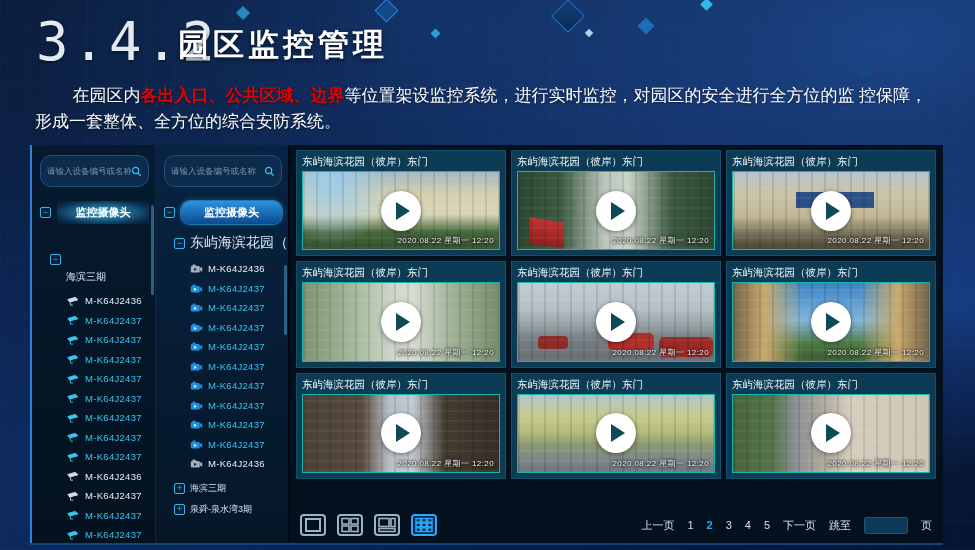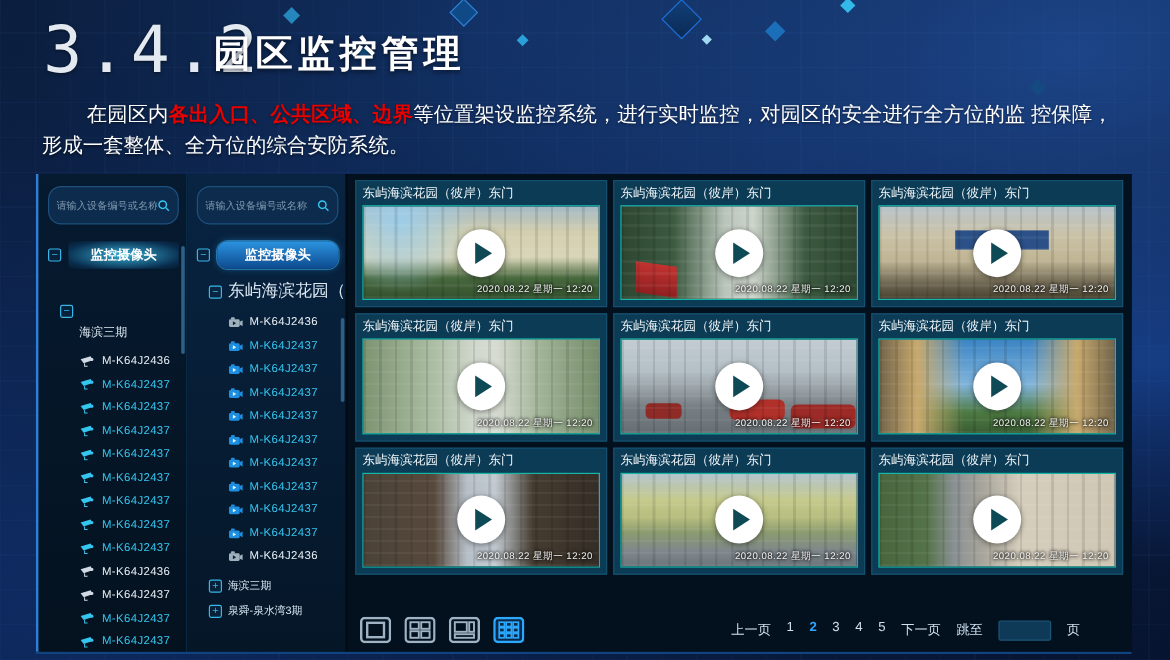--- a/index.html
+++ b/index.html
@@ -110,21 +110,21 @@
   .s7 { background:linear-gradient(90deg,#4b4237 0%,#57493c 30%,#b6bfc7 44%,#c2cad0 56%,#453c31 72%,#352e26 100%),
         linear-gradient(180deg,#97a6b1,#2c2821); }
   .s8 { background:linear-gradient(180deg,#b4c4cc 0%,#c6ca8d 28%,#b4bc7d 48%,#8b9b71 64%,#7e878c 84%,#6c757a 100%); }
   .s9 { background:linear-gradient(90deg,#48653d 0%,#55734a 20%,#8b9194 32%,#a8a59b 44%,#d6cebd 60%,#cfc6b4 100%),
         linear-gradient(180deg,#aab4ba,#5f666b); }
 
   
   .bottombar { height:36px; display:flex; align-items:center; justify-content:space-between; padding:0 4px; }
   .layouts { display:flex; gap:11px; align-items:center; }
   .layout-btn svg { display:block; }
-  .pager { display:flex; gap:13px; font-size:11px; color:#cfe0ee; margin-right:32px; }
+  .pager { display:flex; align-items:center; gap:13px; font-size:11px; color:#cfe0ee; }
   .pager .pg { cursor:default; }
   .pager .active { color:#2da8ff; font-weight:bold; }
   .jump-input { width:44px; height:17px; background:#0e3a58; border:1px solid #1c5578; border-radius:2px;
     outline:none; color:#cfe0ee; font-size:10px; padding:0 4px; }
 </style>
 </head>
 <body>
 
 <div id="slide">
 

